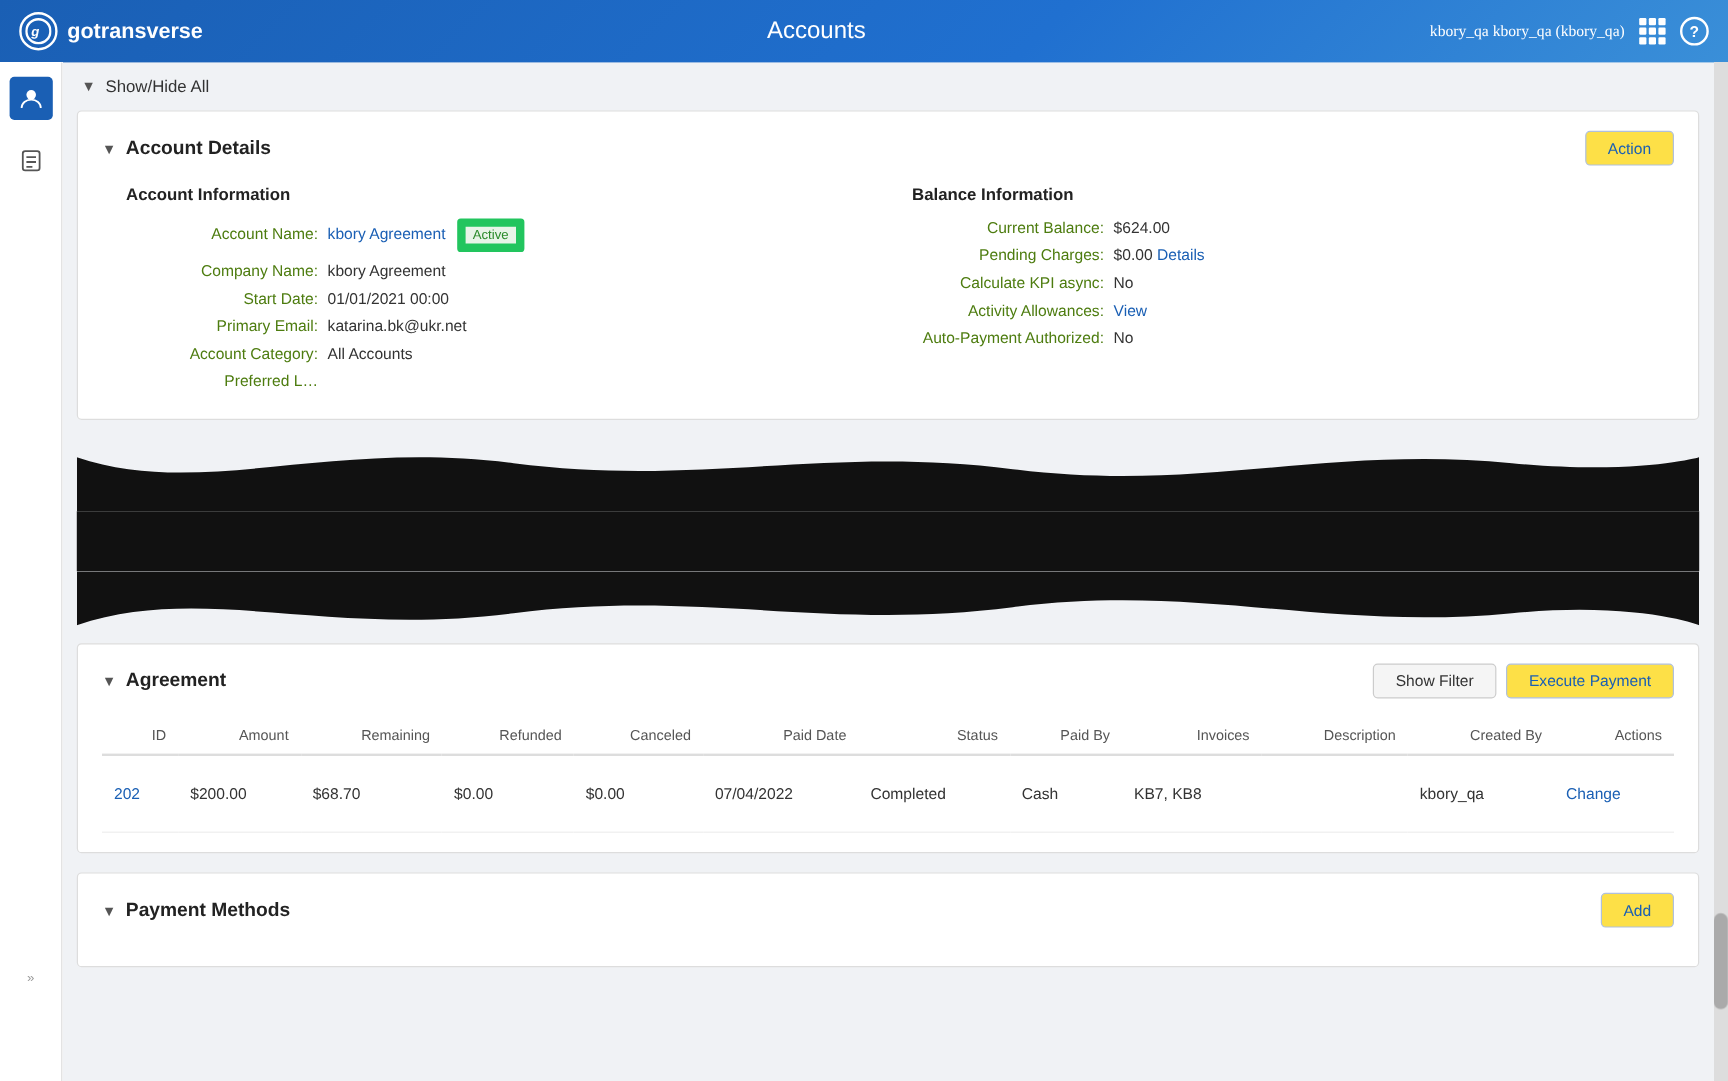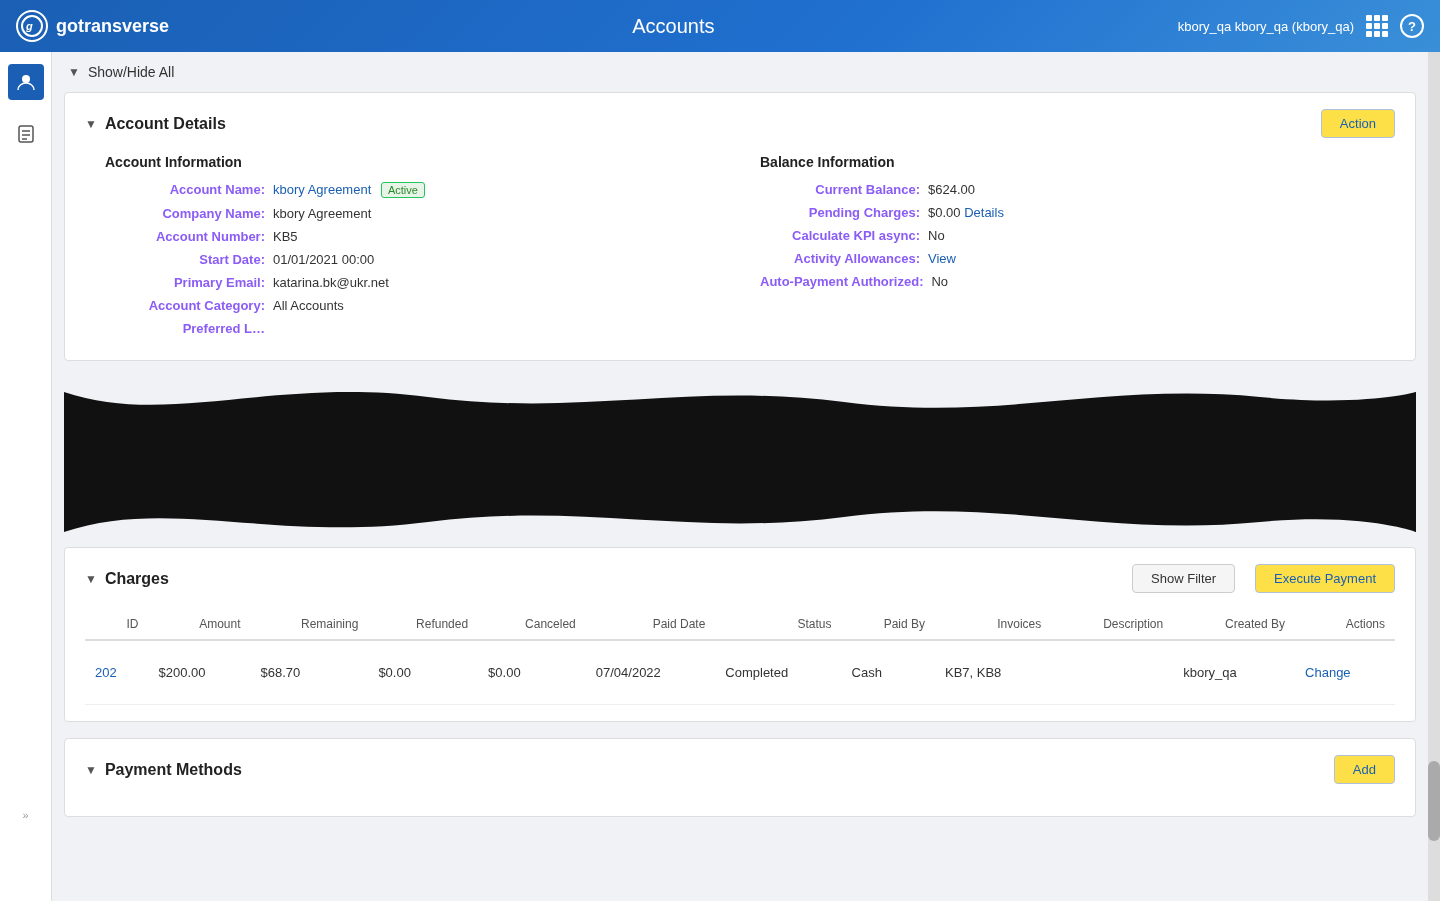--- a/index.html
+++ b/index.html
@@ -45,20 +45,21 @@
     }
     .nav-right {
       display: flex;
       align-items: center;
       gap: 12px;
       color: #fff;
     }
     .nav-user {
       font-size: 13px;
       cursor: pointer;
+      font-family: Liberation Serif, serif;
     }
     .nav-grid-icon {
       display: grid;
       grid-template-columns: repeat(3, 6px);
       gap: 2px;
       cursor: pointer;
     }
     .nav-grid-icon span {
       width: 6px;
       height: 6px;
@@ -214,41 +215,41 @@
       margin-bottom: 12px;
       color: #222;
     }
     .field-row {
       display: flex;
       align-items: baseline;
       margin-bottom: 8px;
     }
     .field-label {
       text-align: right;
-      font-weight: 700;
-      color: #8b5cf6;
+      font-weight: 400;
+      color: #4d7c0f;
       font-size: 13px;
       min-width: 160px;
       margin-right: 8px;
       white-space: nowrap;
     }
     .field-value {
       color: #333;
       font-size: 13px;
     }
     .field-link {
       color: #1a5fb4;
       text-decoration: none;
       cursor: pointer;
     }
     .badge-active {
       display: inline-block;
       background: #e8f4e8;
       color: #2a8a2a;
-      border: 1px solid #22c55e;
+      border: 7px solid #22c55e;
       border-radius: 3px;
       padding: 1px 6px;
       font-size: 11px;
       margin-left: 6px;
     }
     table {
       width: 100%;
       border-collapse: collapse;
       font-size: 13px;
     }
@@ -347,24 +348,20 @@
           <span class="field-value">
             <a class="field-link">kbory Agreement</a>
             <span class="badge-active">Active</span>
           </span>
         </div>
         <div class="field-row">
           <span class="field-label">Company Name:</span>
           <span class="field-value">kbory Agreement</span>
         </div>
         <div class="field-row">
-          <span class="field-label">Account Number:</span>
-          <span class="field-value">KB5</span>
-        </div>
-        <div class="field-row">
           <span class="field-label">Start Date:</span>
           <span class="field-value">01/01/2021 00:00</span>
         </div>
         <div class="field-row">
           <span class="field-label">Primary Email:</span>
           <span class="field-value">katarina.bk@ukr.net</span>
         </div>
         <div class="field-row">
           <span class="field-label">Account Category:</span>
           <span class="field-value">All Accounts</span>
@@ -411,23 +408,23 @@
   <div style="position:relative; height:60px; overflow:hidden; margin:0 12px;">
     <svg viewBox="0 0 1300 60" preserveAspectRatio="none" width="100%" height="60" style="display:block;">
       <path d="M0,45 C100,10 200,55 350,35 C500,15 600,50 750,30 C900,10 1000,50 1150,35 C1250,25 1300,45 1300,45 L1300,0 L0,0 Z" fill="#111"></path>
     </svg>
   </div>
 
   <div class="section-card">
     <div class="section-header">
       <div class="section-title-group">
         <span class="section-arrow">▼</span>
-        <span class="section-title">Charges</span>
-      </div>
-      <div style="display:flex;gap:20px;">
+        <span class="section-title">Agreement</span>
+      </div>
+      <div style="display:flex;gap:8px;">
         <button class="btn">Show Filter</button>
         <button class="btn btn-primary">Execute Payment</button>
       </div>
     </div>
 
     <table>
       <thead>
         <tr>
           <th>ID</th>
           <th>Amount</th>

